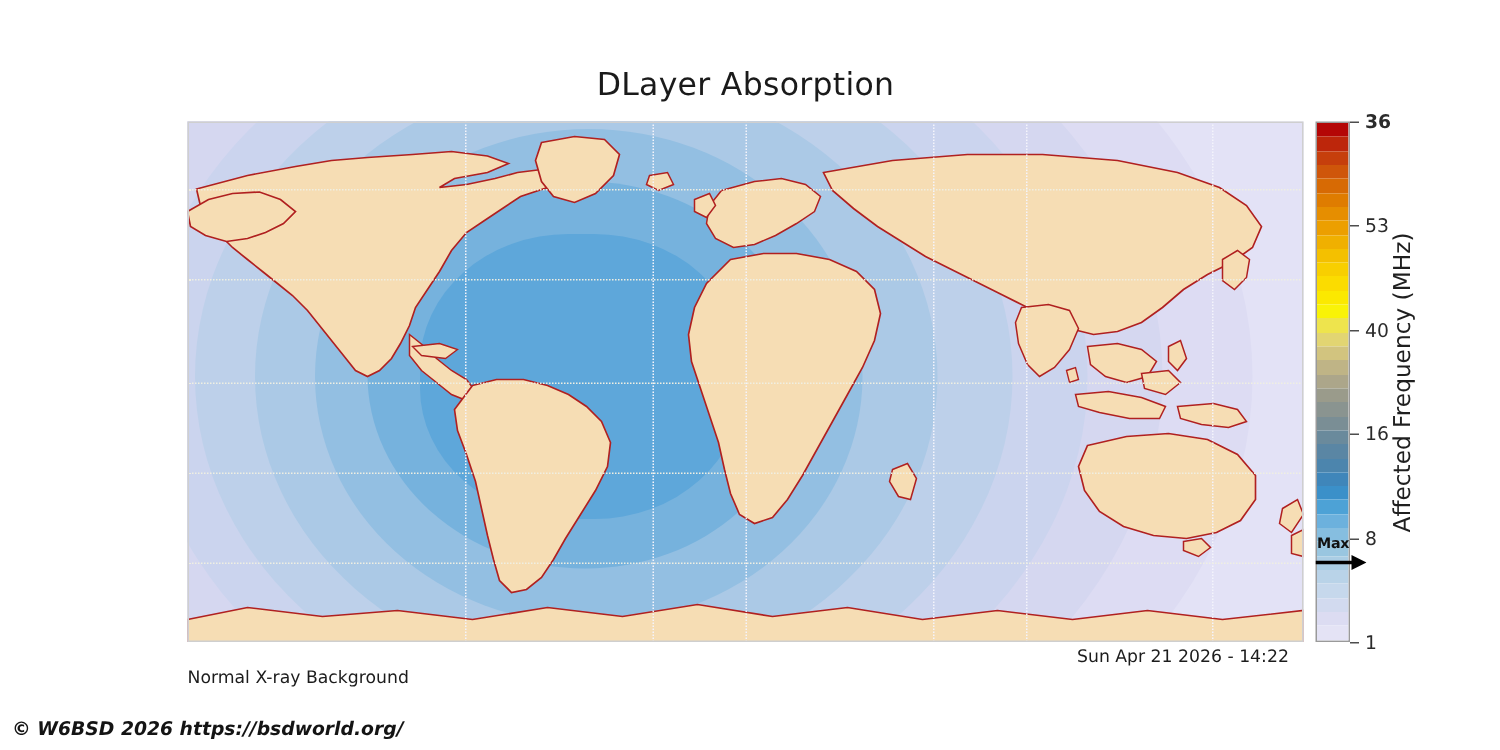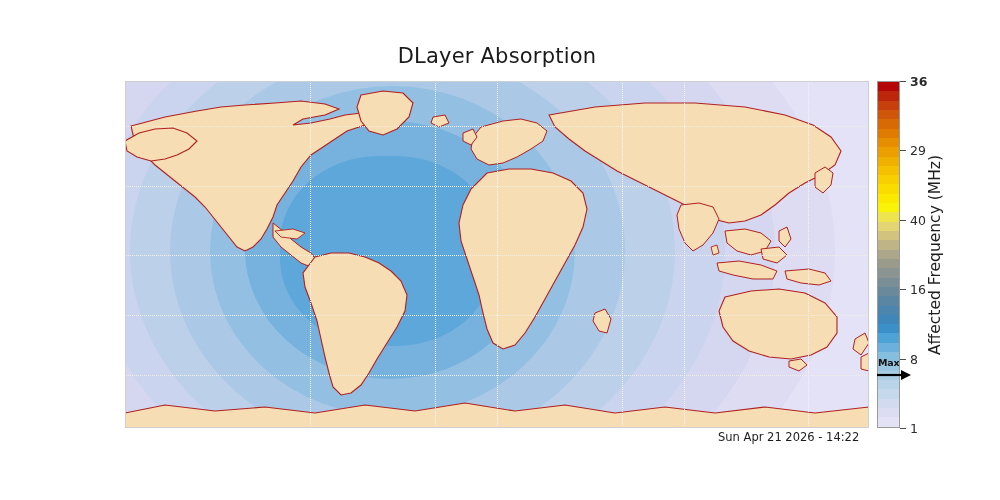--- a/index.html
+++ b/index.html
@@ -303,32 +303,34 @@
   <div id="cbar-ticks">
       <div class="cb-tick" style="top: 347px;"></div>
       <div class="cb-tlabel" style="top: 347px;">1</div>
       <div class="cb-tick" style="top: 277.6px;"></div>
       <div class="cb-tlabel" style="top: 277.6px;">8</div>
       <div class="cb-tick" style="top: 208.2px;"></div>
       <div class="cb-tlabel" style="top: 208.2px;">16</div>
       <div class="cb-tick" style="top: 138.8px;"></div>
       <div class="cb-tlabel" style="top: 138.8px;">40</div>
       <div class="cb-tick" style="top: 69.4px;"></div>
-      <div class="cb-tlabel" style="top: 69.4px;">29</div>
+      <div class="cb-tlabel" style="top: 69.4px;">53</div>
       <div class="cb-tick" style="top: 0px;"></div>
       <div class="cb-tlabel" style="top: 0px; font-weight: bold;">36</div>
     </div>
 
   <div id="cbar-title-holder">
     <span id="cbar-title-inner">Affected Frequency (MHz)</span>
   </div>
 
   <div id="max-marker" style="top: 358.514px;">
     <span id="max-label">Max</span>
     <svg id="max-arrow" width="34" height="12" viewBox="0 0 34 12">
       <line x1="0" y1="6" x2="25" y2="6" stroke="#000" stroke-width="2.2"></line>
       <polygon points="24,1 34,6 24,11" fill="#000"></polygon>
     </svg>
   </div>
 
+  <div class="note" id="note-xray">Normal X-ray Background</div>
   <div class="note" id="stamp">Sun Apr 21 2026 - 14:22</div>
+  <div id="credit">© W6BSD 2026 https://bsdworld.org/</div>
 
 </div>
 
 </body></html>

